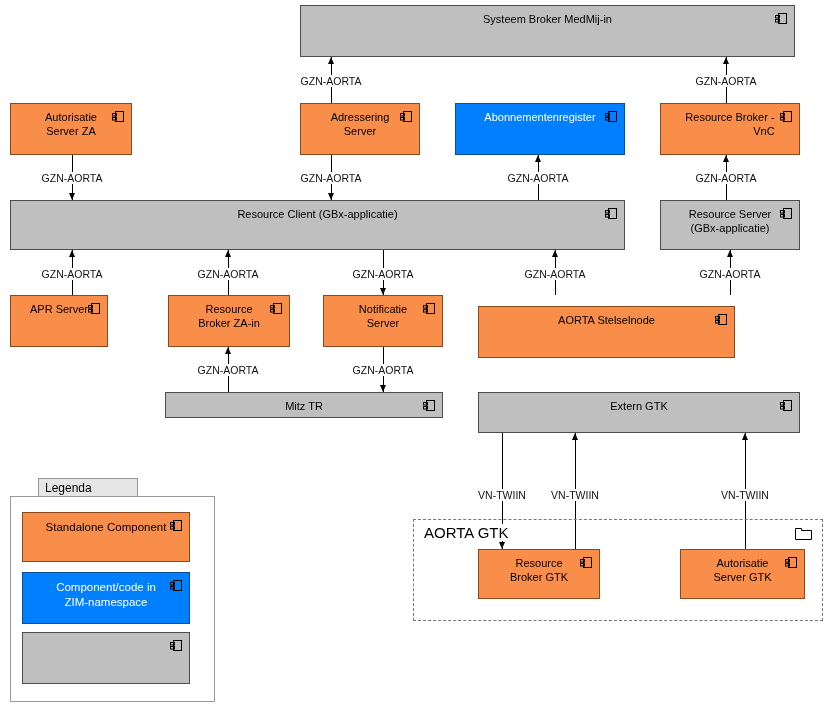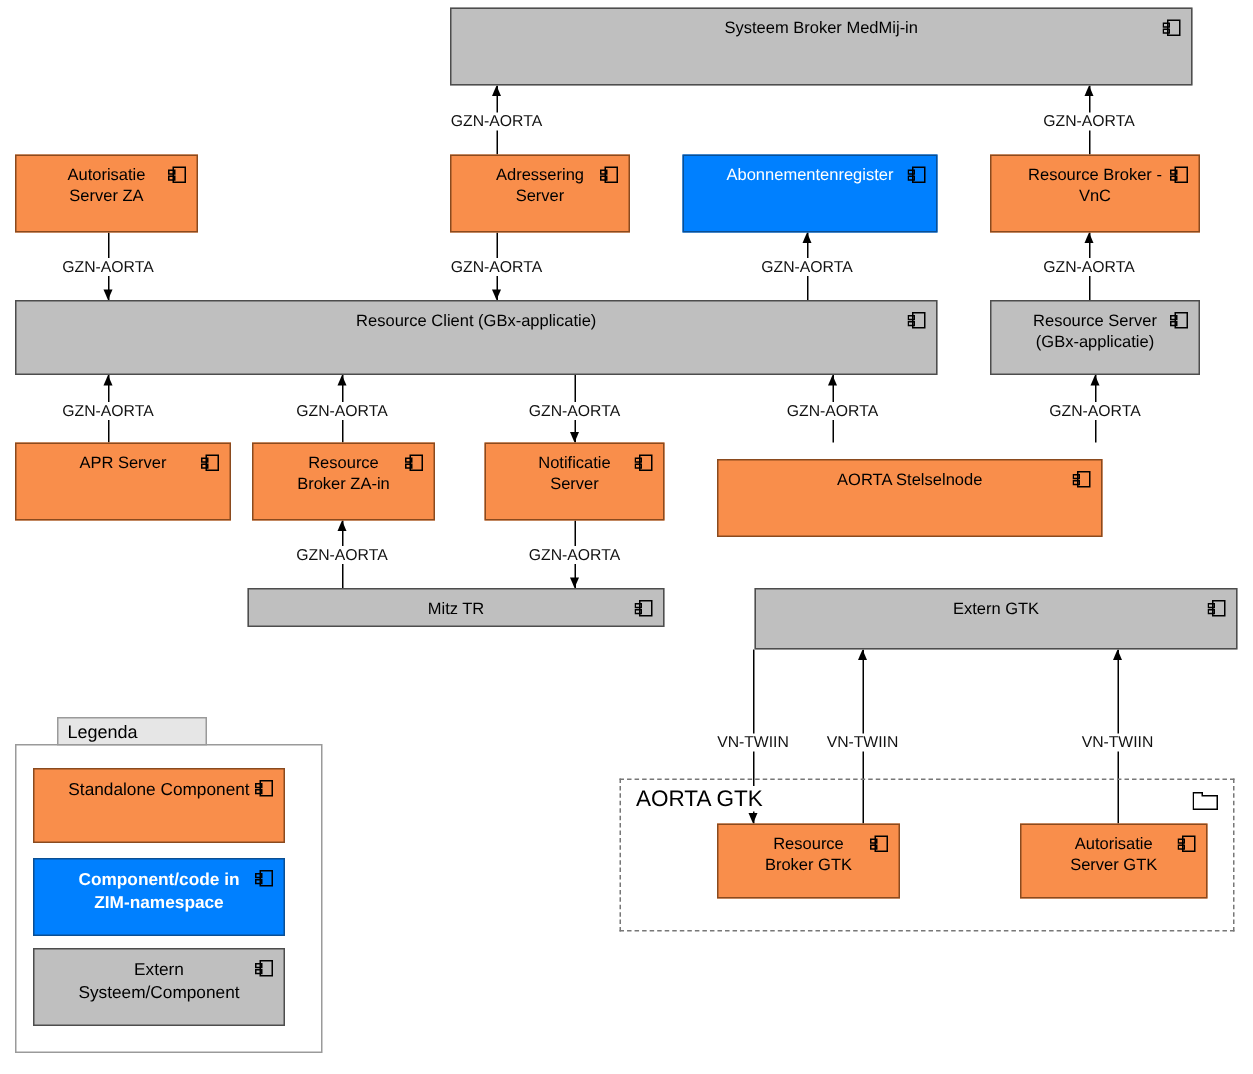--- a/index.html
+++ b/index.html
@@ -171,38 +171,38 @@
 Server</span><svg viewBox="0 0 13 13" class="cmp-icon">
           <rect x="3.5" y="1.5" width="8" height="10" fill="none" stroke="#000" stroke-width="1"></rect>
           <rect x="0.5" y="3.5" width="4" height="2.5" fill="none" stroke="#000" stroke-width="1"></rect>
           <rect x="0.5" y="7.5" width="4" height="2.5" fill="none" stroke="#000" stroke-width="1"></rect>
         </svg></div>
       <div class="node blue" style="left: 455px; top: 103px; width: 170px; height: 52px;"><span class="lbl">Abonnementenregister</span><svg viewBox="0 0 13 13" class="cmp-icon">
           <rect x="3.5" y="1.5" width="8" height="10" fill="none" stroke="#000" stroke-width="1"></rect>
           <rect x="0.5" y="3.5" width="4" height="2.5" fill="none" stroke="#000" stroke-width="1"></rect>
           <rect x="0.5" y="7.5" width="4" height="2.5" fill="none" stroke="#000" stroke-width="1"></rect>
         </svg></div>
-      <div class="node orange" style="left: 660px; top: 103px; width: 140px; height: 52px;"><span class="lbl">Resource Broker -
+      <div class="node orange" style="left: 660px; top: 103px; width: 140px; height: 52px; text-align: right;"><span class="lbl">Resource Broker -
 VnC</span><svg viewBox="0 0 13 13" class="cmp-icon">
           <rect x="3.5" y="1.5" width="8" height="10" fill="none" stroke="#000" stroke-width="1"></rect>
           <rect x="0.5" y="3.5" width="4" height="2.5" fill="none" stroke="#000" stroke-width="1"></rect>
           <rect x="0.5" y="7.5" width="4" height="2.5" fill="none" stroke="#000" stroke-width="1"></rect>
         </svg></div>
       <div class="node grey" style="left: 10px; top: 200px; width: 615px; height: 50px;"><span class="lbl">Resource Client (GBx-applicatie)</span><svg viewBox="0 0 13 13" class="cmp-icon">
           <rect x="3.5" y="1.5" width="8" height="10" fill="none" stroke="#000" stroke-width="1"></rect>
           <rect x="0.5" y="3.5" width="4" height="2.5" fill="none" stroke="#000" stroke-width="1"></rect>
           <rect x="0.5" y="7.5" width="4" height="2.5" fill="none" stroke="#000" stroke-width="1"></rect>
         </svg></div>
       <div class="node grey" style="left: 660px; top: 200px; width: 140px; height: 50px;"><span class="lbl">Resource Server
 (GBx-applicatie)</span><svg viewBox="0 0 13 13" class="cmp-icon">
           <rect x="3.5" y="1.5" width="8" height="10" fill="none" stroke="#000" stroke-width="1"></rect>
           <rect x="0.5" y="3.5" width="4" height="2.5" fill="none" stroke="#000" stroke-width="1"></rect>
           <rect x="0.5" y="7.5" width="4" height="2.5" fill="none" stroke="#000" stroke-width="1"></rect>
         </svg></div>
-      <div class="node orange" style="left: 10px; top: 295px; width: 144px; height: 52px;"><span class="lbl">APR Server</span><svg viewBox="0 0 13 13" class="cmp-icon">
+      <div class="node orange" style="left: 10px; top: 295px; width: 98px; height: 52px;"><span class="lbl">APR Server</span><svg viewBox="0 0 13 13" class="cmp-icon">
           <rect x="3.5" y="1.5" width="8" height="10" fill="none" stroke="#000" stroke-width="1"></rect>
           <rect x="0.5" y="3.5" width="4" height="2.5" fill="none" stroke="#000" stroke-width="1"></rect>
           <rect x="0.5" y="7.5" width="4" height="2.5" fill="none" stroke="#000" stroke-width="1"></rect>
         </svg></div>
       <div class="node orange" style="left: 168px; top: 295px; width: 122px; height: 52px;"><span class="lbl">Resource
 Broker ZA-in</span><svg viewBox="0 0 13 13" class="cmp-icon">
           <rect x="3.5" y="1.5" width="8" height="10" fill="none" stroke="#000" stroke-width="1"></rect>
           <rect x="0.5" y="3.5" width="4" height="2.5" fill="none" stroke="#000" stroke-width="1"></rect>
           <rect x="0.5" y="7.5" width="4" height="2.5" fill="none" stroke="#000" stroke-width="1"></rect>
         </svg></div>
@@ -215,21 +215,21 @@
       <div class="node orange" style="left: 478px; top: 306px; width: 257px; height: 52px; text-align: center;"><span class="lbl">AORTA Stelselnode</span><svg viewBox="0 0 13 13" class="cmp-icon">
           <rect x="3.5" y="1.5" width="8" height="10" fill="none" stroke="#000" stroke-width="1"></rect>
           <rect x="0.5" y="3.5" width="4" height="2.5" fill="none" stroke="#000" stroke-width="1"></rect>
           <rect x="0.5" y="7.5" width="4" height="2.5" fill="none" stroke="#000" stroke-width="1"></rect>
         </svg></div>
       <div class="node grey" style="left: 165px; top: 392px; width: 278px; height: 26px;"><span class="lbl">Mitz TR</span><svg viewBox="0 0 13 13" class="cmp-icon">
           <rect x="3.5" y="1.5" width="8" height="10" fill="none" stroke="#000" stroke-width="1"></rect>
           <rect x="0.5" y="3.5" width="4" height="2.5" fill="none" stroke="#000" stroke-width="1"></rect>
           <rect x="0.5" y="7.5" width="4" height="2.5" fill="none" stroke="#000" stroke-width="1"></rect>
         </svg></div>
-      <div class="node grey" style="left: 478px; top: 392px; width: 322px; height: 41px; margin-left: 25px;"><span class="lbl">Extern GTK</span><svg viewBox="0 0 13 13" class="cmp-icon">
+      <div class="node grey" style="left: 478px; top: 392px; width: 322px; height: 41px;"><span class="lbl">Extern GTK</span><svg viewBox="0 0 13 13" class="cmp-icon">
           <rect x="3.5" y="1.5" width="8" height="10" fill="none" stroke="#000" stroke-width="1"></rect>
           <rect x="0.5" y="3.5" width="4" height="2.5" fill="none" stroke="#000" stroke-width="1"></rect>
           <rect x="0.5" y="7.5" width="4" height="2.5" fill="none" stroke="#000" stroke-width="1"></rect>
         </svg></div>
       <div class="node orange" style="left: 478px; top: 549px; width: 122px; height: 50px;"><span class="lbl">Resource
 Broker GTK</span><svg viewBox="0 0 13 13" class="cmp-icon">
           <rect x="3.5" y="1.5" width="8" height="10" fill="none" stroke="#000" stroke-width="1"></rect>
           <rect x="0.5" y="3.5" width="4" height="2.5" fill="none" stroke="#000" stroke-width="1"></rect>
           <rect x="0.5" y="7.5" width="4" height="2.5" fill="none" stroke="#000" stroke-width="1"></rect>
         </svg></div>
@@ -241,26 +241,25 @@
         </svg></div>
     </div>
   <div id="layer-legend">
       <div class="legend-body" style="left: 10px; top: 496px; width: 205px; height: 206px;"></div>
       <div class="legend-tab" style="left: 10px; top: 478px; width: 100px; height: 19px;">Legenda</div>
       <div class="legend-item orange" style="background: rgb(249, 142, 75); border-color: rgb(138, 74, 30); left: 22px; top: 512px; width: 168px; height: 50px; position: absolute;"><span class="lbl">Standalone Component</span><svg viewBox="0 0 13 13" class="cmp-icon">
           <rect x="3.5" y="1.5" width="8" height="10" fill="none" stroke="#000" stroke-width="1"></rect>
           <rect x="0.5" y="3.5" width="4" height="2.5" fill="none" stroke="#000" stroke-width="1"></rect>
           <rect x="0.5" y="7.5" width="4" height="2.5" fill="none" stroke="#000" stroke-width="1"></rect>
         </svg></div>
-      <div class="legend-item blue" style="background: rgb(0, 128, 255); border-color: rgb(10, 79, 148); color: rgb(255, 255, 255); left: 22px; top: 572px; width: 168px; height: 52px; position: absolute; font-weight: bold;"><span class="lbl">Component/code in
+      <div class="legend-item blue" style="background: rgb(0, 128, 255); border-color: rgb(10, 79, 148); color: rgb(255, 255, 255); left: 22px; top: 572px; width: 168px; height: 52px; position: absolute;"><span class="lbl">Component/code in
 ZIM-namespace</span><svg viewBox="0 0 13 13" class="cmp-icon">
           <rect x="3.5" y="1.5" width="8" height="10" fill="none" stroke="#000" stroke-width="1"></rect>
           <rect x="0.5" y="3.5" width="4" height="2.5" fill="none" stroke="#000" stroke-width="1"></rect>
           <rect x="0.5" y="7.5" width="4" height="2.5" fill="none" stroke="#000" stroke-width="1"></rect>
         </svg></div>
-      <div class="legend-item grey" style="background: rgb(191, 191, 191); border-color: rgb(77, 77, 77); left: 22px; top: 632px; width: 168px; height: 52px; position: absolute;"><span class="lbl">Extern
-Systeem/Component</span><svg viewBox="0 0 13 13" class="cmp-icon">
+      <div class="legend-item grey" style="background: rgb(191, 191, 191); border-color: rgb(77, 77, 77); left: 22px; top: 632px; width: 168px; height: 52px; position: absolute;"><svg viewBox="0 0 13 13" class="cmp-icon">
           <rect x="3.5" y="1.5" width="8" height="10" fill="none" stroke="#000" stroke-width="1"></rect>
           <rect x="0.5" y="3.5" width="4" height="2.5" fill="none" stroke="#000" stroke-width="1"></rect>
           <rect x="0.5" y="7.5" width="4" height="2.5" fill="none" stroke="#000" stroke-width="1"></rect>
         </svg></div>
     </div>
 </div>
 
 </body></html>

